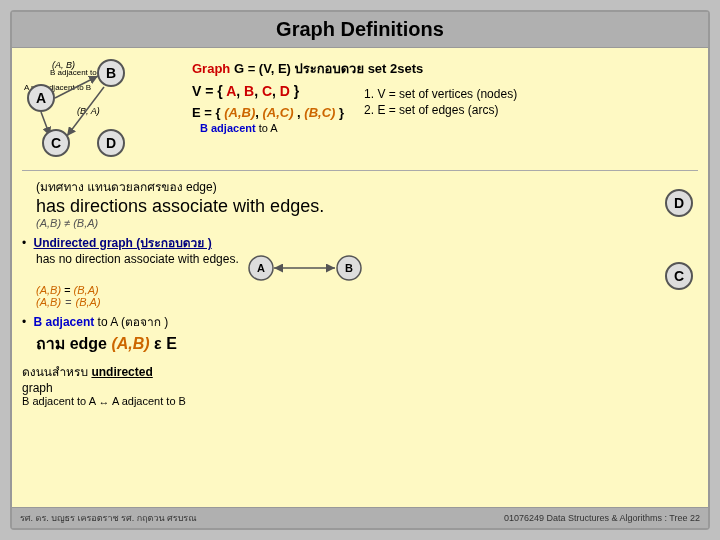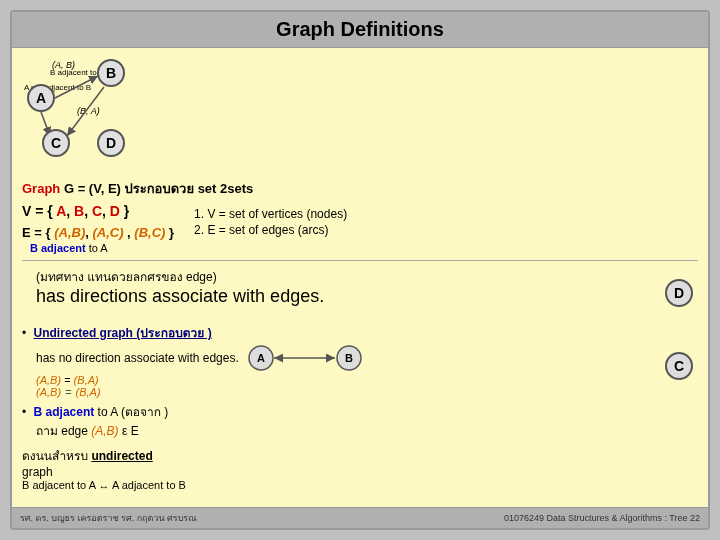--- a/index.html
+++ b/index.html
@@ -33,21 +33,21 @@
     .content-area {
       display: flex;
       flex: 1;
       padding: 6px 10px;
       flex-direction: column;
       gap: 4px;
     }
     
     .top-section {
       display: flex;
-      flex-direction: column;
+      flex-direction: row;
       align-items: flex-start;
       gap: 10px;
     }
     .graph-diagram {
       position: relative;
       width: 160px;
       height: 110px;
       flex-shrink: 0;
     }
     .node {
@@ -197,34 +197,35 @@
         </div>
       </div>
     </div>
 
     <hr class="divider">
 
     <div style="display:flex; flex-direction:row; gap:6px; align-items:flex-start;">
       <div style="flex:1;">
         <div style="font-size:12px; padding-left:14px;">(มทศทาง    แทนดวยลกศรของ    edge)</div>
         <div style="font-size:18px; padding-left:14px;">has directions associate with edges.</div>
+        <div style="font-size:11px; padding-left:14px; font-style:italic; color:#555;">(A,B) ≠ (B,A)</div>
       </div>
 
       <div style="position:relative; width:50px; height:50px; flex-shrink:0; margin-top:2px;">
         <div style="position:absolute; top:10px; right:5px; width:28px; height:28px; border-radius:50%; border:2px solid #555; background:#ddd; display:flex; align-items:center; justify-content:center; font-weight:bold; font-size:14px;">D</div>
       </div>
     </div>
 
     <div style="display:flex; flex-direction:row; gap:6px; align-items:flex-start;">
       <div style="flex:1;">
         <div style="font-size:12px;">
           <span style="margin-right:4px;">•</span>
           <span class="dark-blue bold underline">Undirected graph (ประกอบดวย    )</span>
         </div>
-        <div style="font-size:12px; padding-left:14px; display:flex; align-items:center; gap:6px;">
+        <div style="font-size:12px; padding-left:14px; display:flex; align-items:flex-start; gap:6px;">
           <span>has no direction associate with edges.</span>
 
           <svg width="130" height="32" style="flex-shrink:0;">
             <circle cx="16" cy="16" r="12" fill="#ddd" stroke="#555" stroke-width="1.5"></circle>
             <text x="16" y="20" text-anchor="middle" font-size="11" font-weight="bold">A</text>
             <line x1="29" y1="16" x2="90" y2="16" stroke="#555" stroke-width="1.5" marker-end="url(#arrowhead)" marker-start="url(#arrowhead-rev)"></line>
             <circle cx="104" cy="16" r="12" fill="#ddd" stroke="#555" stroke-width="1.5"></circle>
             <text x="104" y="20" text-anchor="middle" font-size="11" font-weight="bold">B</text>
             <defs>
               <marker id="arrowhead-rev" markerWidth="6" markerHeight="6" refX="0" refY="3" orient="auto">
@@ -251,21 +252,21 @@
       </div>
     </div>
 
     <div style="display:flex; flex-direction:column; gap:6px; align-items:flex-start;">
       <div style="flex:1;">
         <div style="font-size:12px;">
           <span style="margin-right:4px;">•</span>
           <span class="blue bold">B adjacent</span>
           <span> to A (ตอจาก   )</span>
         </div>
-        <div style="font-size:12px; padding-left:14px;">
+        <div style="font-size:16px; padding-left:14px;font-weight:bold;">
           ถาม    edge <span class="orange">(A,B)</span> ε E
         </div>
       </div>
       <div style="font-size:12px; flex:1; text-align:left;">
         <div>
           ดงนนสำหรบ    <span class="bold underline">undirected</span>
         </div>
         <div>graph</div>
         <div style="font-size:11px;">
           B adjacent to A ↔ A adjacent to B

